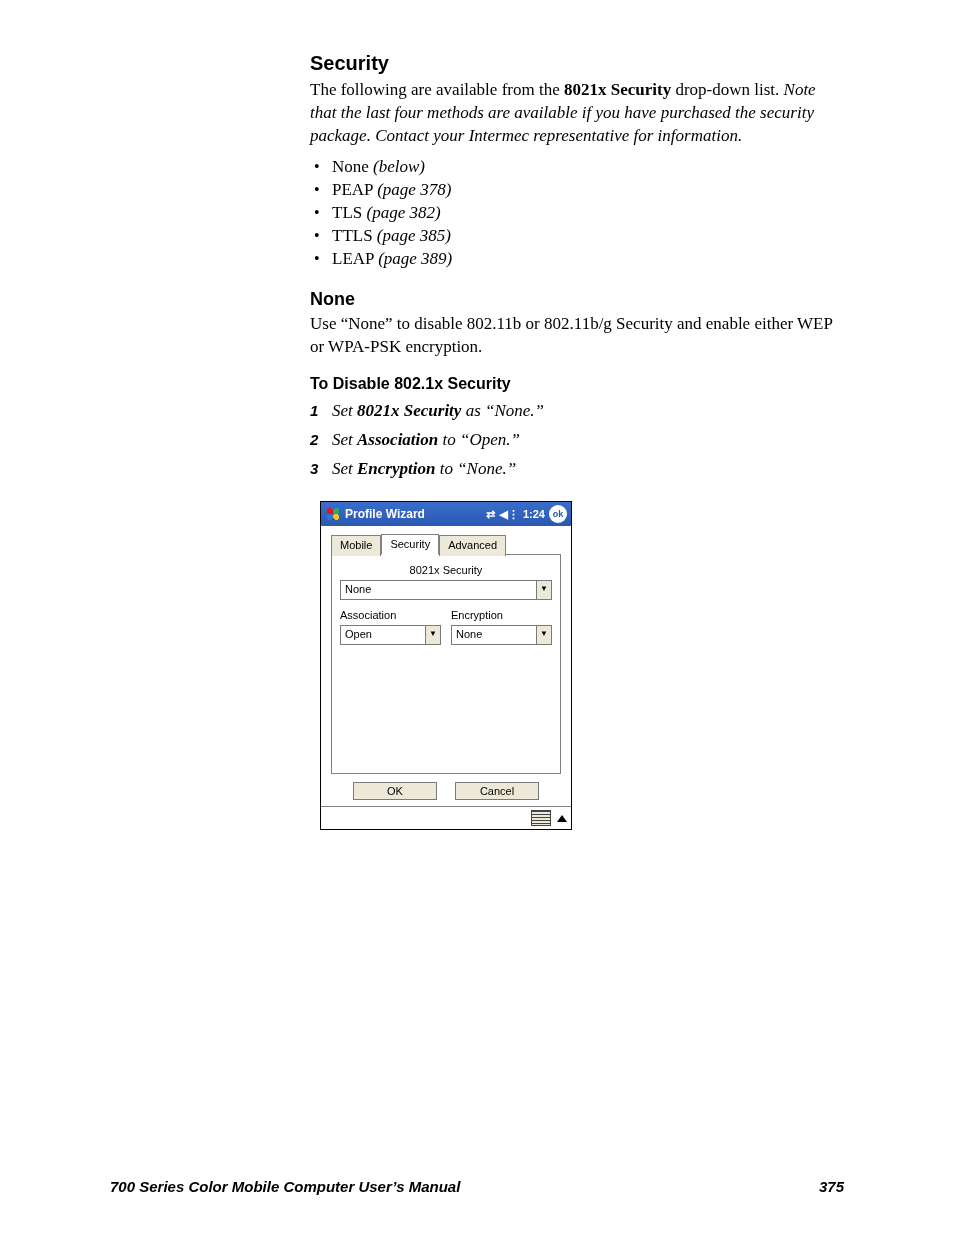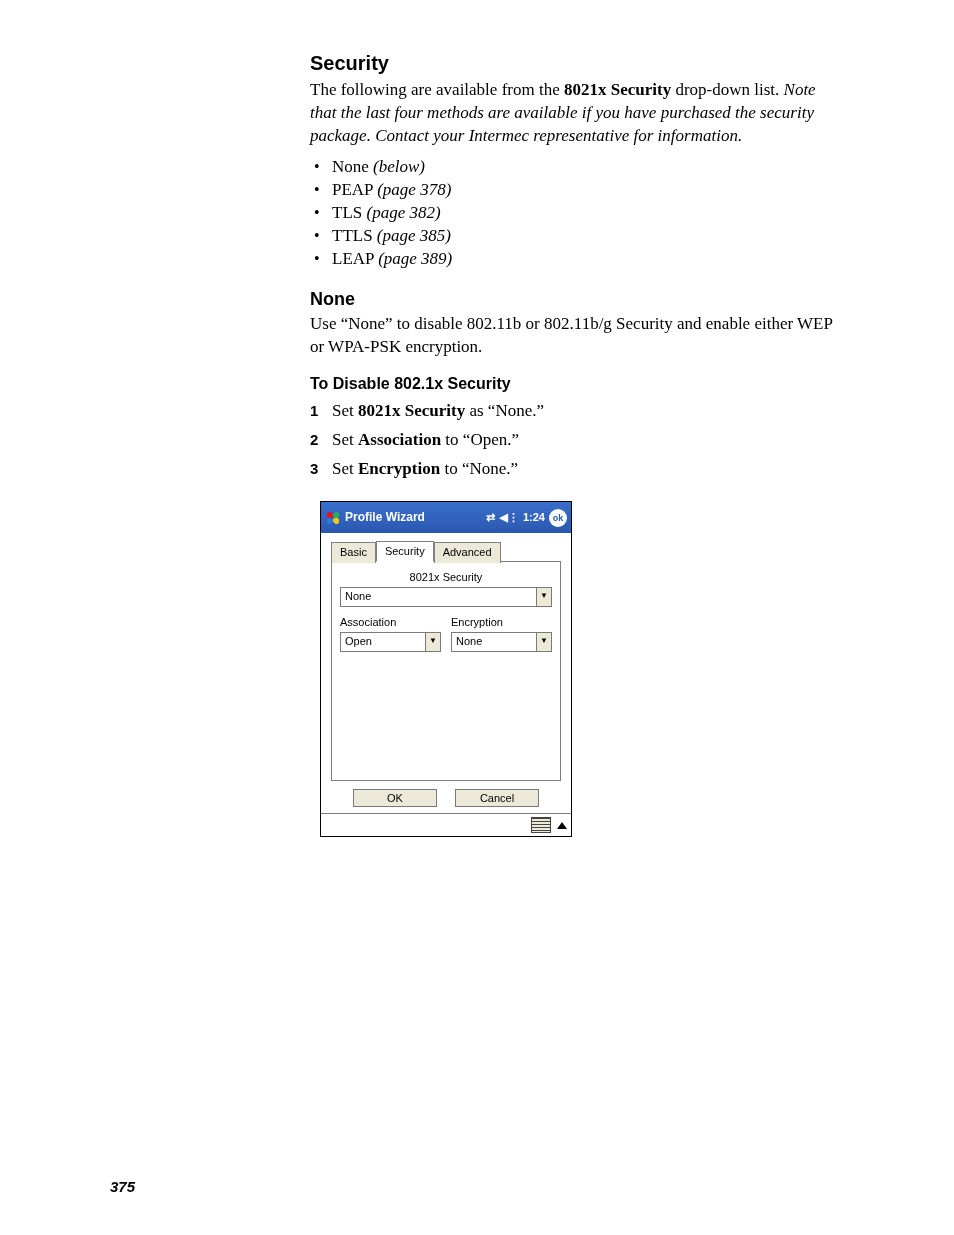--- a/index.html
+++ b/index.html
@@ -67,20 +67,21 @@
     position: absolute;
     left: 4px;
     top: 0;
     font-size: 16px;
   }
   ol.steps {
     list-style: none;
     padding: 0;
     margin: 6px 0 20px 0;
     counter-reset: step;
+    font-style: italic;
   }
   ol.steps li {
     counter-increment: step;
     position: relative;
     padding-left: 22px;
     margin: 6px 0;
   }
   ol.steps li::before {
     content: counter(step);
     font-family: "Myriad Pro", "Segoe UI", Arial, sans-serif;
@@ -101,21 +102,21 @@
     width: 250px;
     border: 1px solid #000;
     background: #fff;
     font-family: Tahoma, "MS Sans Serif", Arial, sans-serif;
     font-size: 11px;
     color: #000;
   }
   .titlebar {
     background: linear-gradient(#3a6ecb, #2a58b0);
     color: #fff;
-    height: 31px;
+    height: 24px;
     display: flex;
     align-items: center;
     padding: 0 4px;
     gap: 4px;
     font-weight: 700;
     font-size: 12px;
   }
   .titlebar .flag {
     width: 16px; height: 14px;
     background:
@@ -275,21 +276,21 @@
           <span class="spacer"></span>
           <span class="sys">
             <span>⇄</span>
             <span>◀⋮</span>
             <span>1:24</span>
           </span>
           <span class="ok">ok</span>
         </div>
         <div class="client">
           <div class="tabs">
-            <div class="tab">Basic</div>
+            <div class="tab">Mobile</div>
             <div class="tab active">Security</div>
             <div class="tab">Advanced</div>
           </div>
           <div class="tabpanel">
             <div class="field-label center">8021x Security</div>
             <div class="combo">
               <div class="val">None</div>
               <div class="arrow">▼</div>
             </div>
             <div class="two-col">
@@ -317,15 +318,16 @@
         </div>
         <div class="soft">
           <span class="kbd"></span>
           <span class="up"></span>
         </div>
       </div>
     </div>
   </div>
 
   <div class="footer">
+    <span>700 Series Color Mobile Computer User’s Manual</span>
     <span>375</span>
   </div>
 </div>
 
 </body></html>

